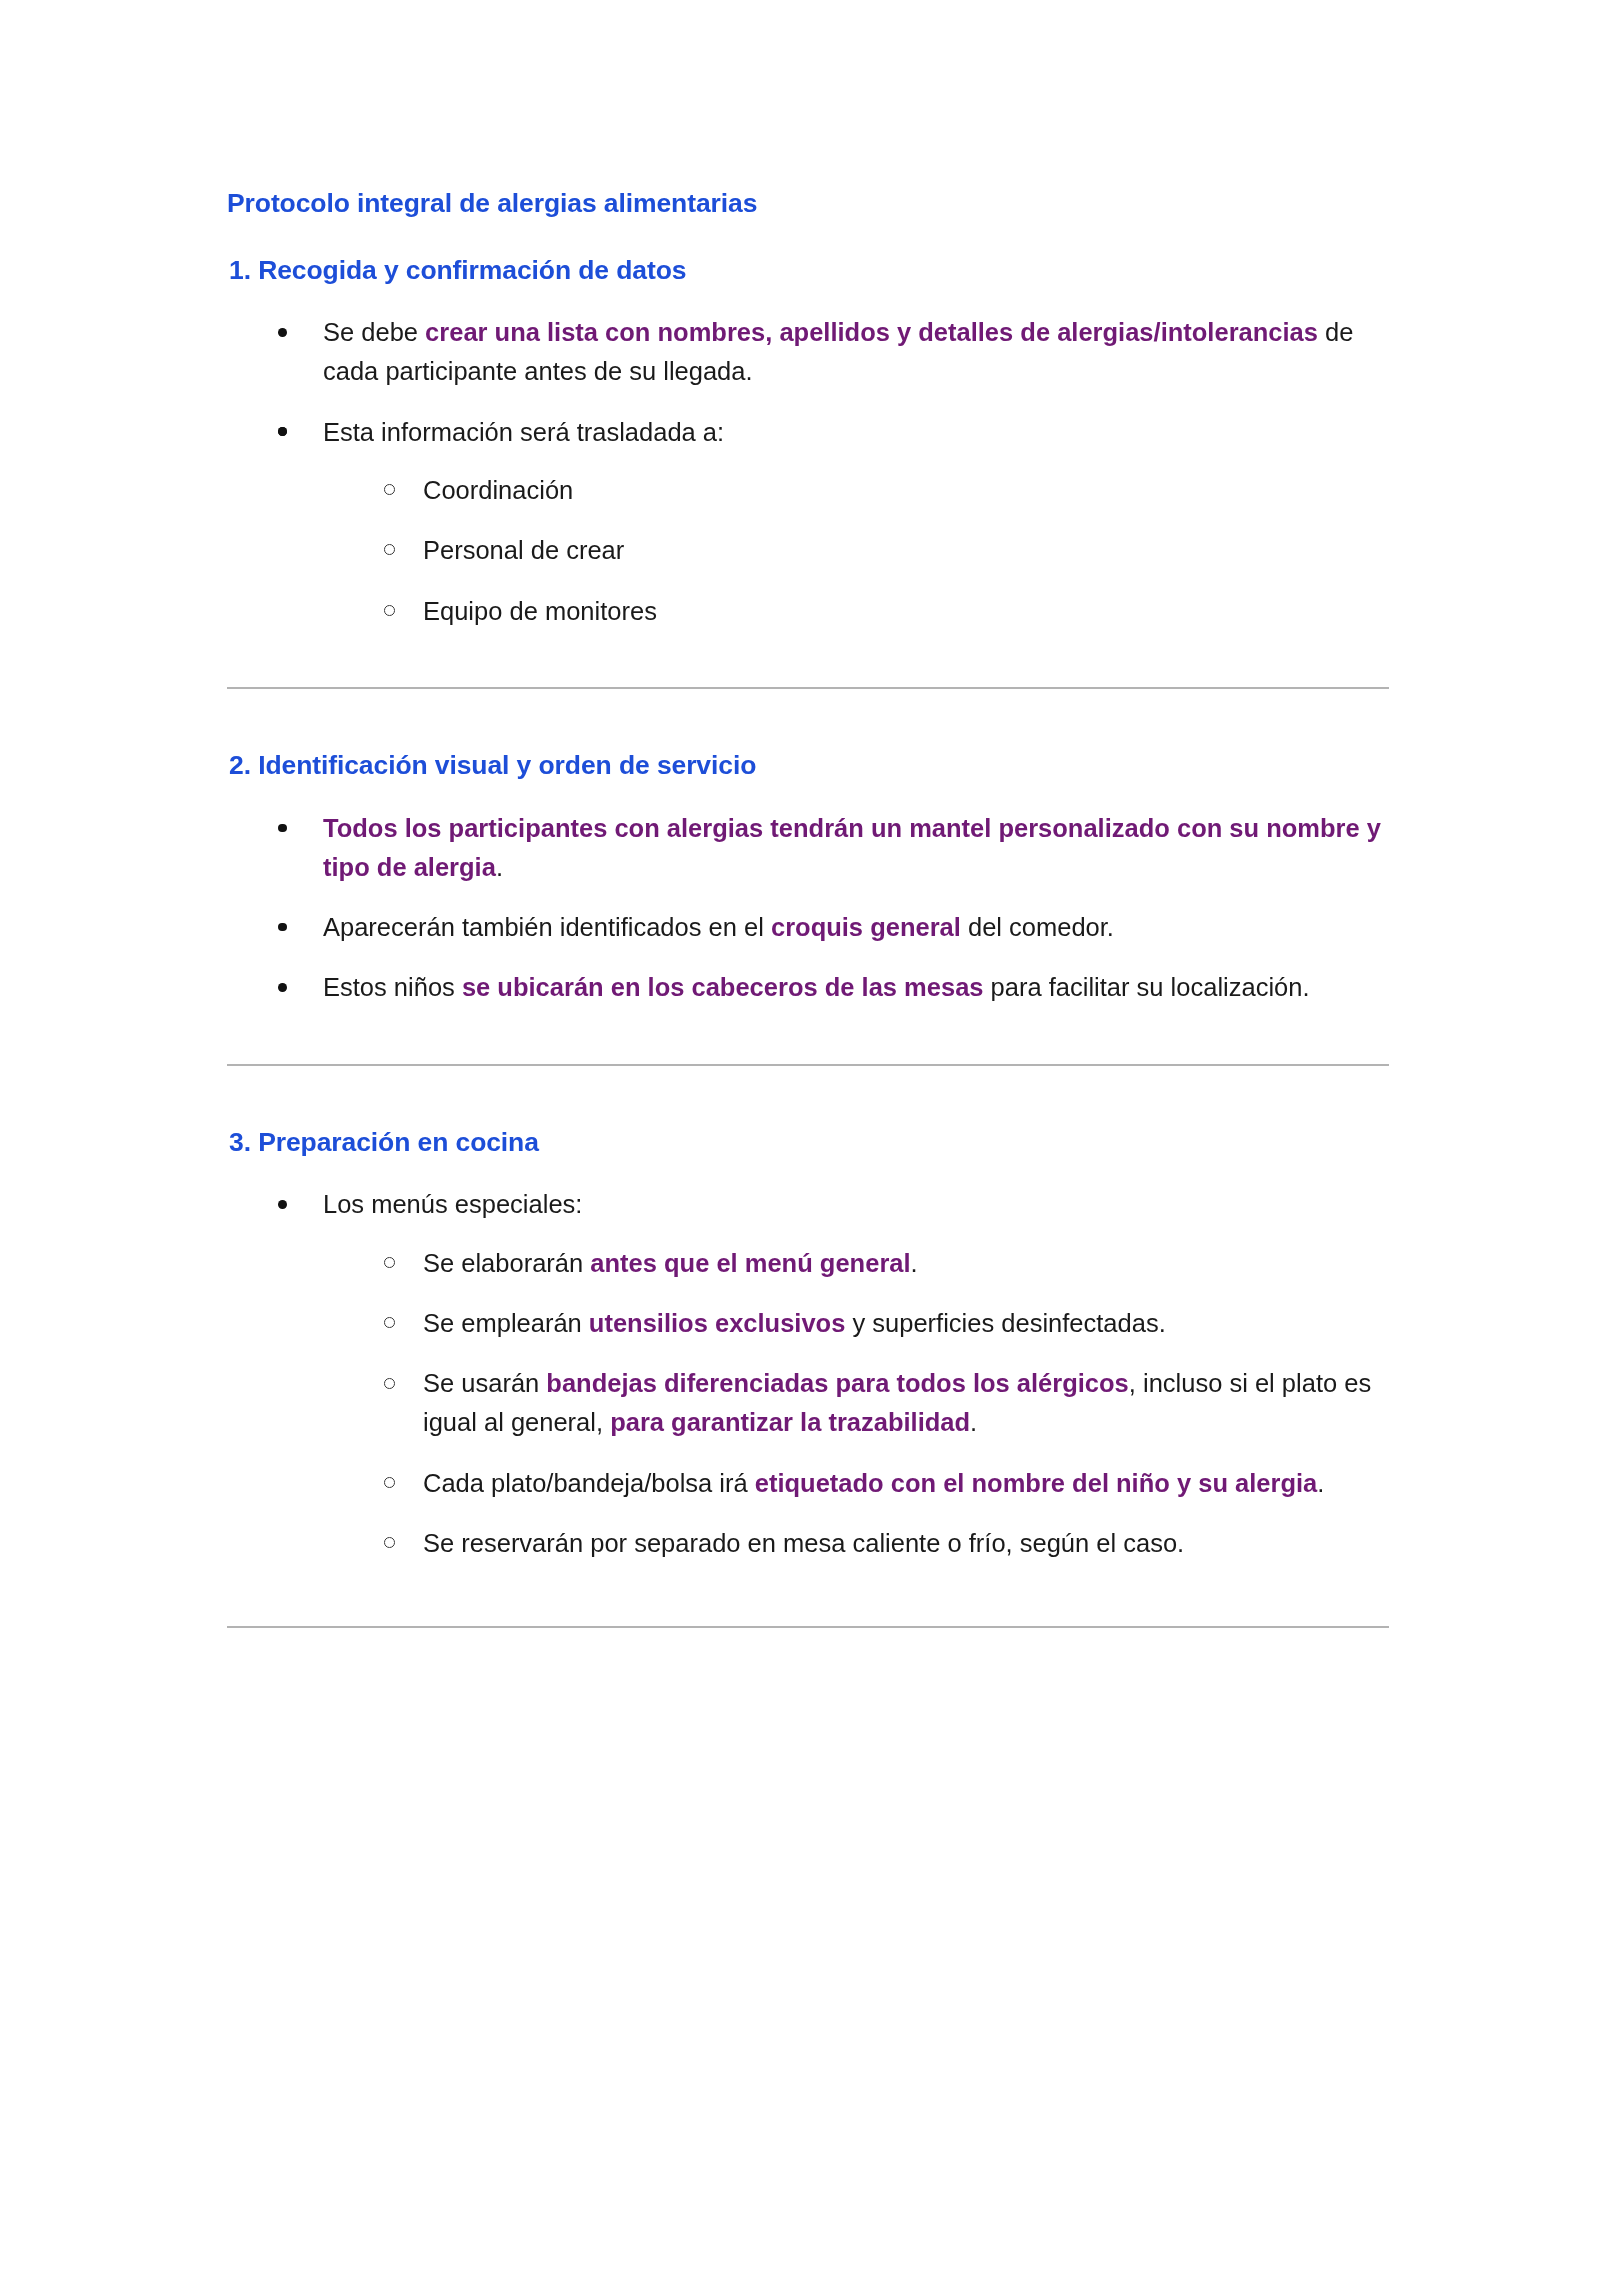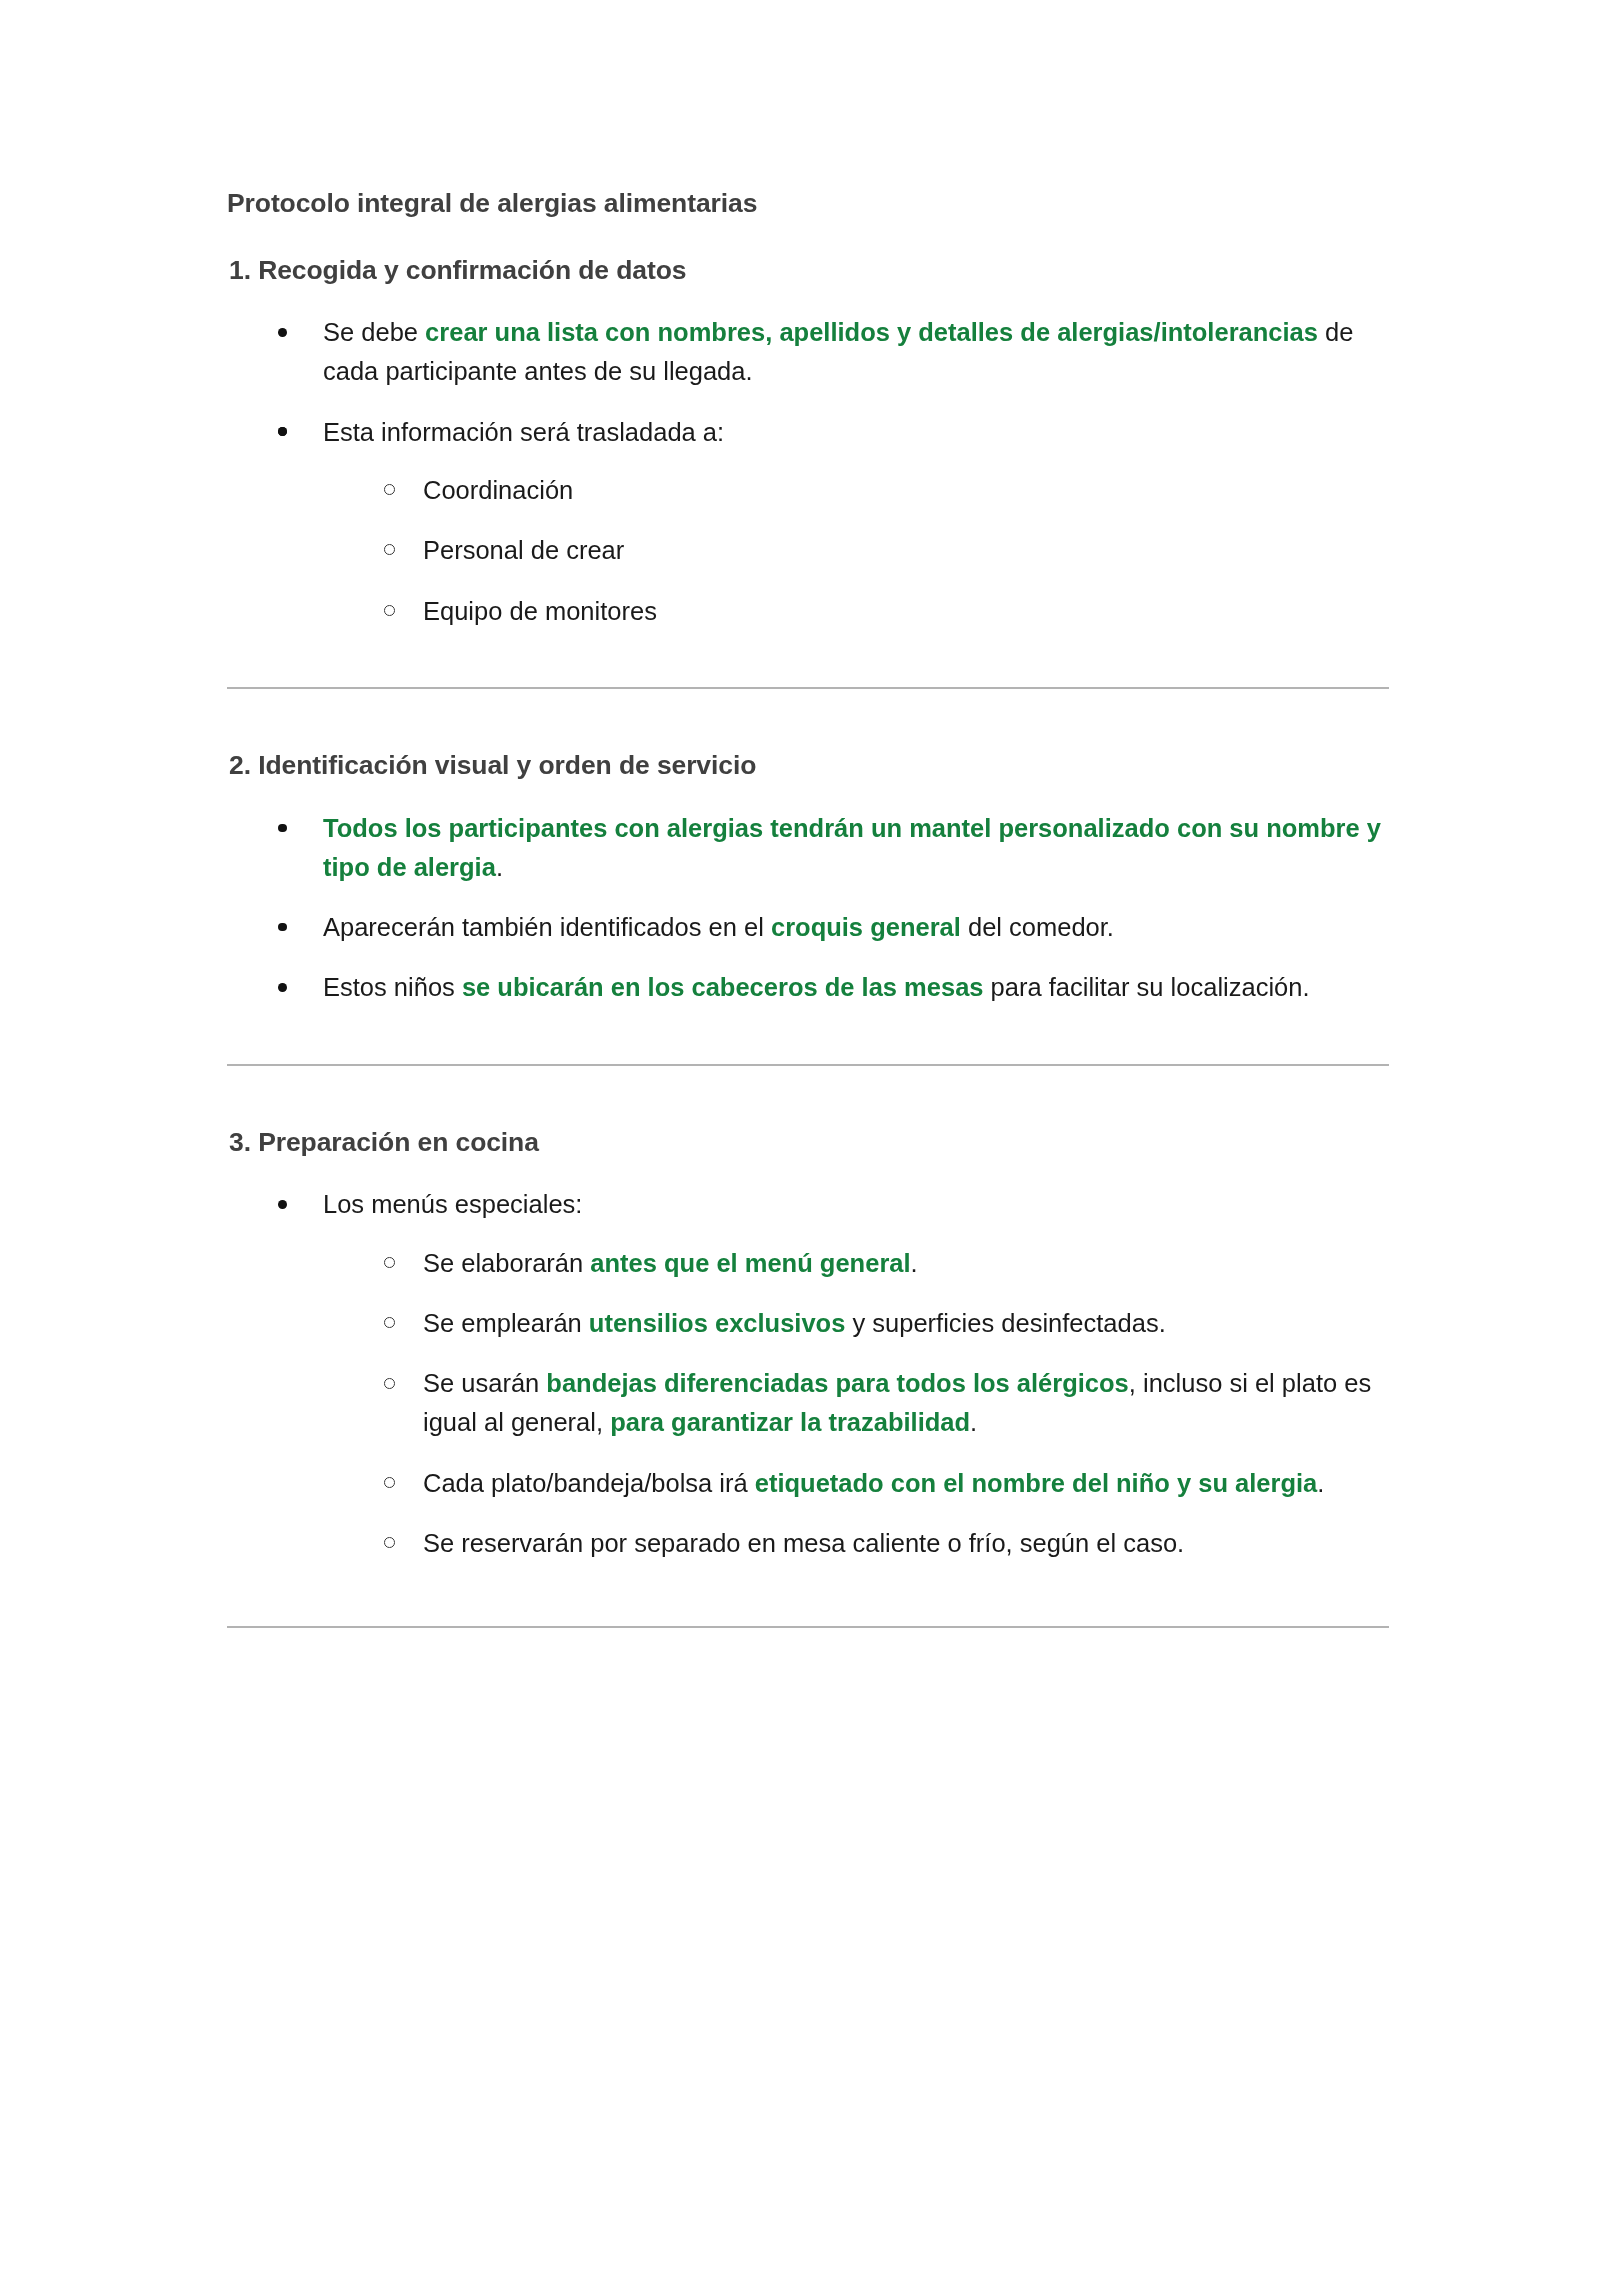--- a/index.html
+++ b/index.html
@@ -28,21 +28,21 @@
     width: 1162px;
   }
 
   
   .doc-title,
   .doc-subtitle,
   .section-heading {
     font-weight: bold;
     font-size: 26.5px;
     line-height: 1.32;
-    color: #404040;
+    color: #1d4ed8;
     letter-spacing: -0.1px;
   }
   .doc-title   { margin: 0 0 32px 0; }
   .doc-subtitle{ margin: 0 0 32px 0; }
   .section-heading { margin: 0 0 25.5px 0; }
 
   
   ul.level1 {
     list-style: none;
     margin: 0;
@@ -90,21 +90,21 @@
     width: 10.8px;
     height: 10.8px;
     border: 1.6px solid #3a3a3a;
     border-radius: 50%;
     box-sizing: border-box;
     background: transparent;
   }
 
   .section-block { margin: 2px; }
 
-  .bold { font-weight: bold; color: #15803d; }
+  .bold { font-weight: bold; color: #701a75; }
 
   
   .divider {
     width: 1162px;
     height: 2px;
     background: #b3b3b3;
     border: 0;
     margin: 0;
     padding: 0;
   }

